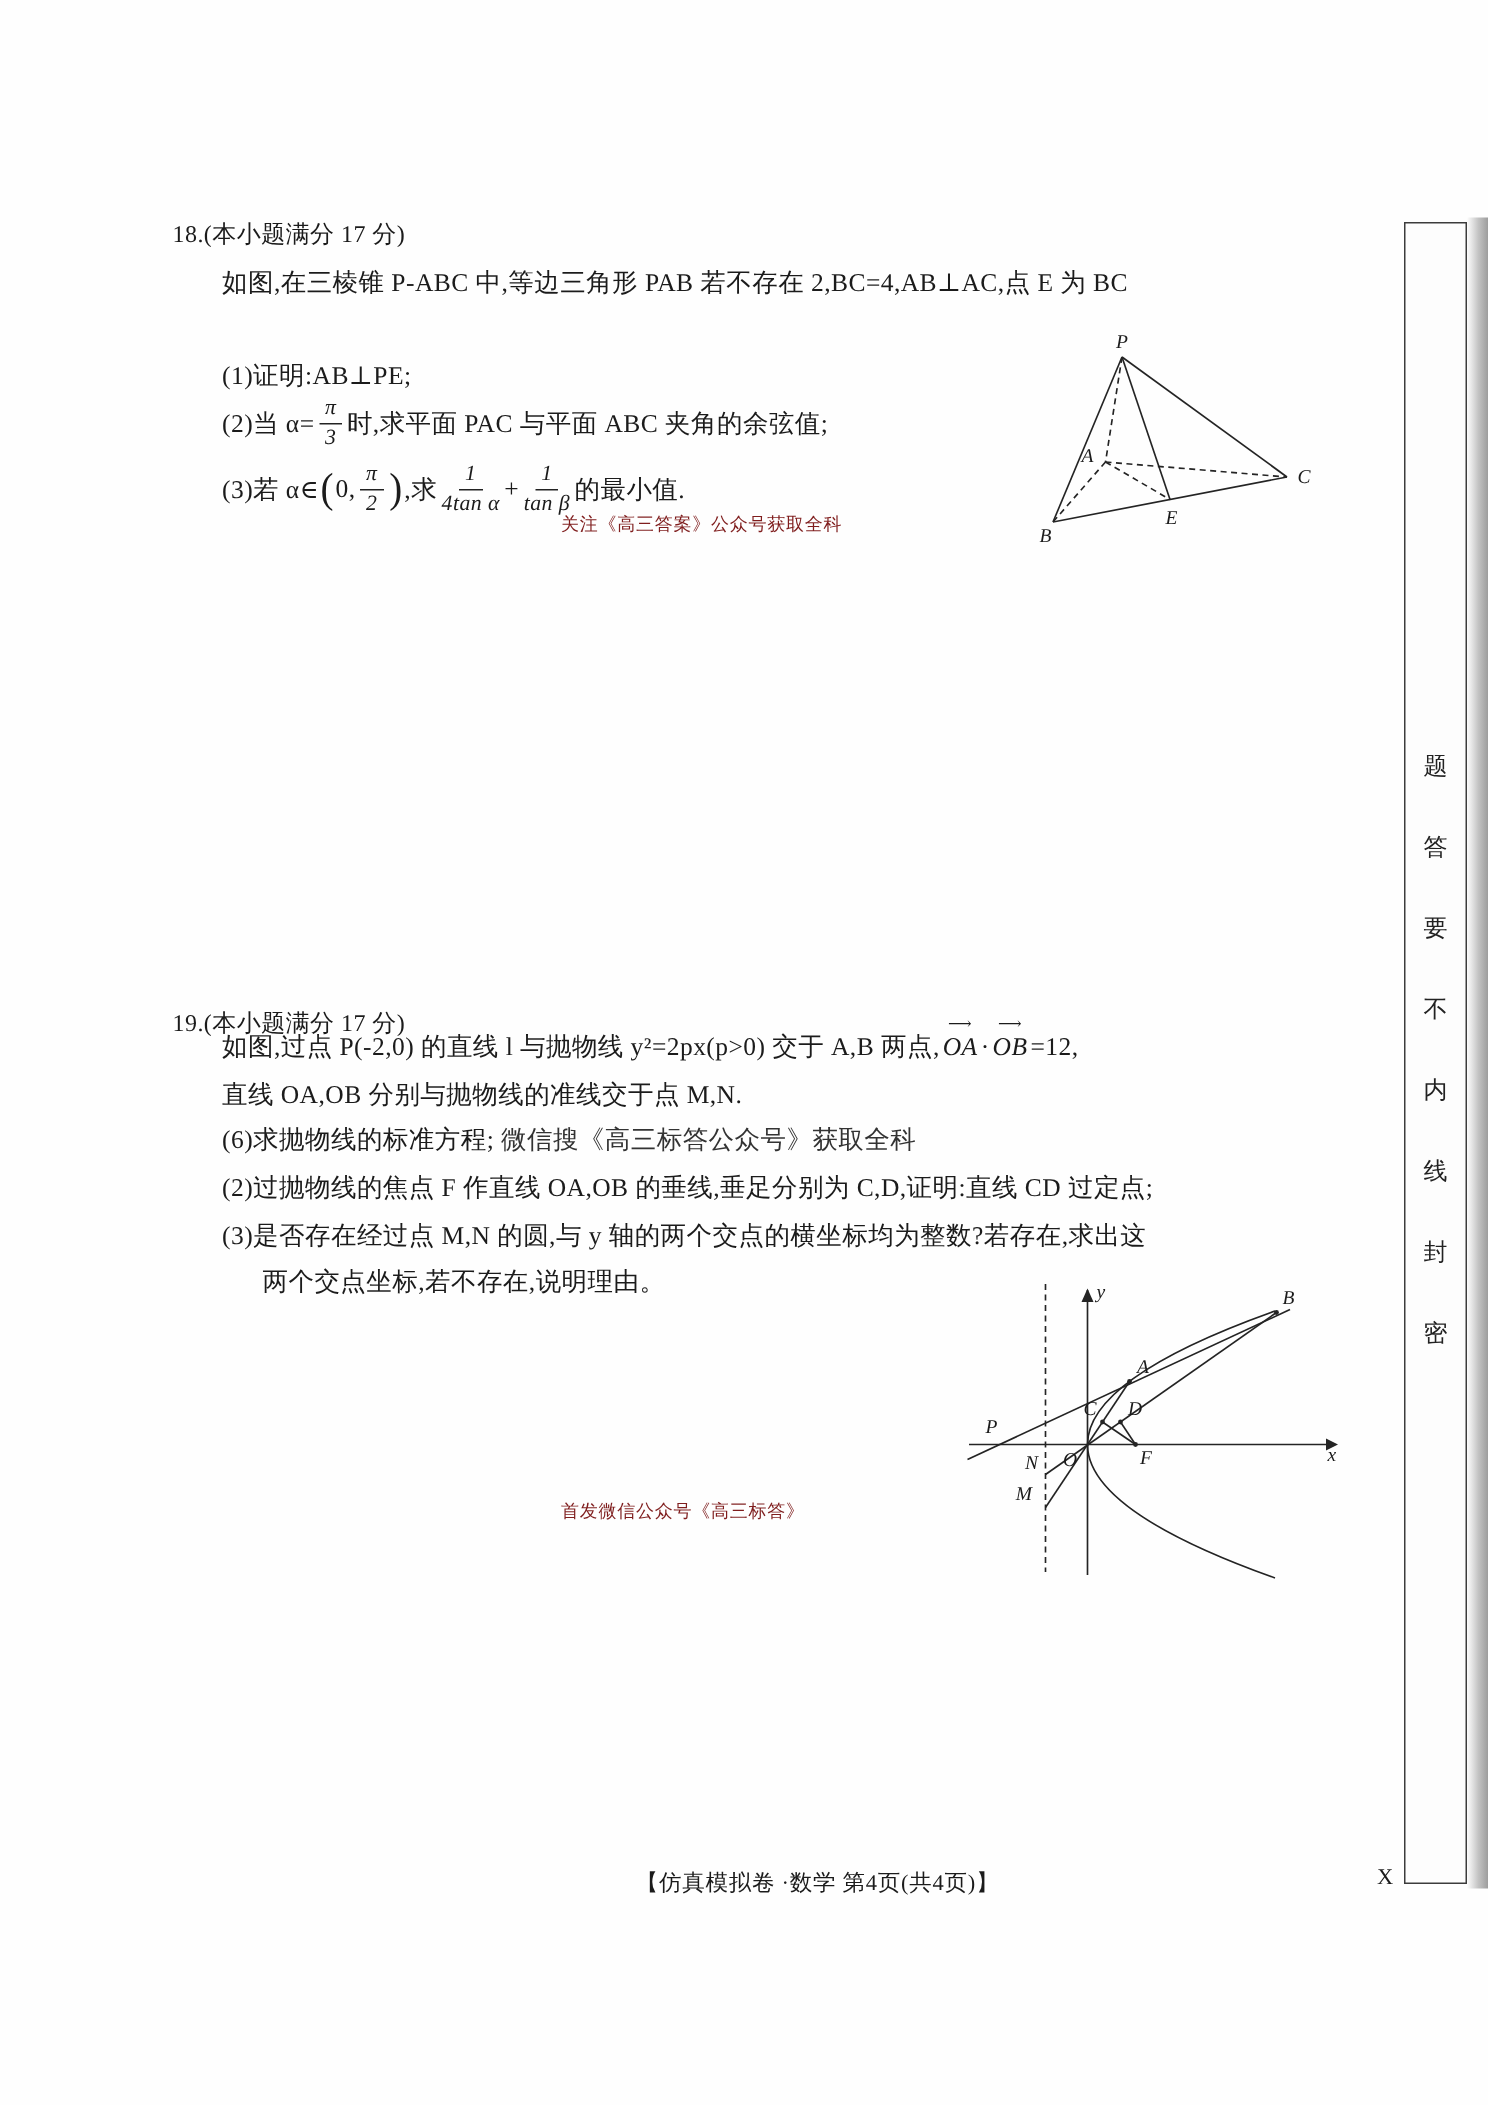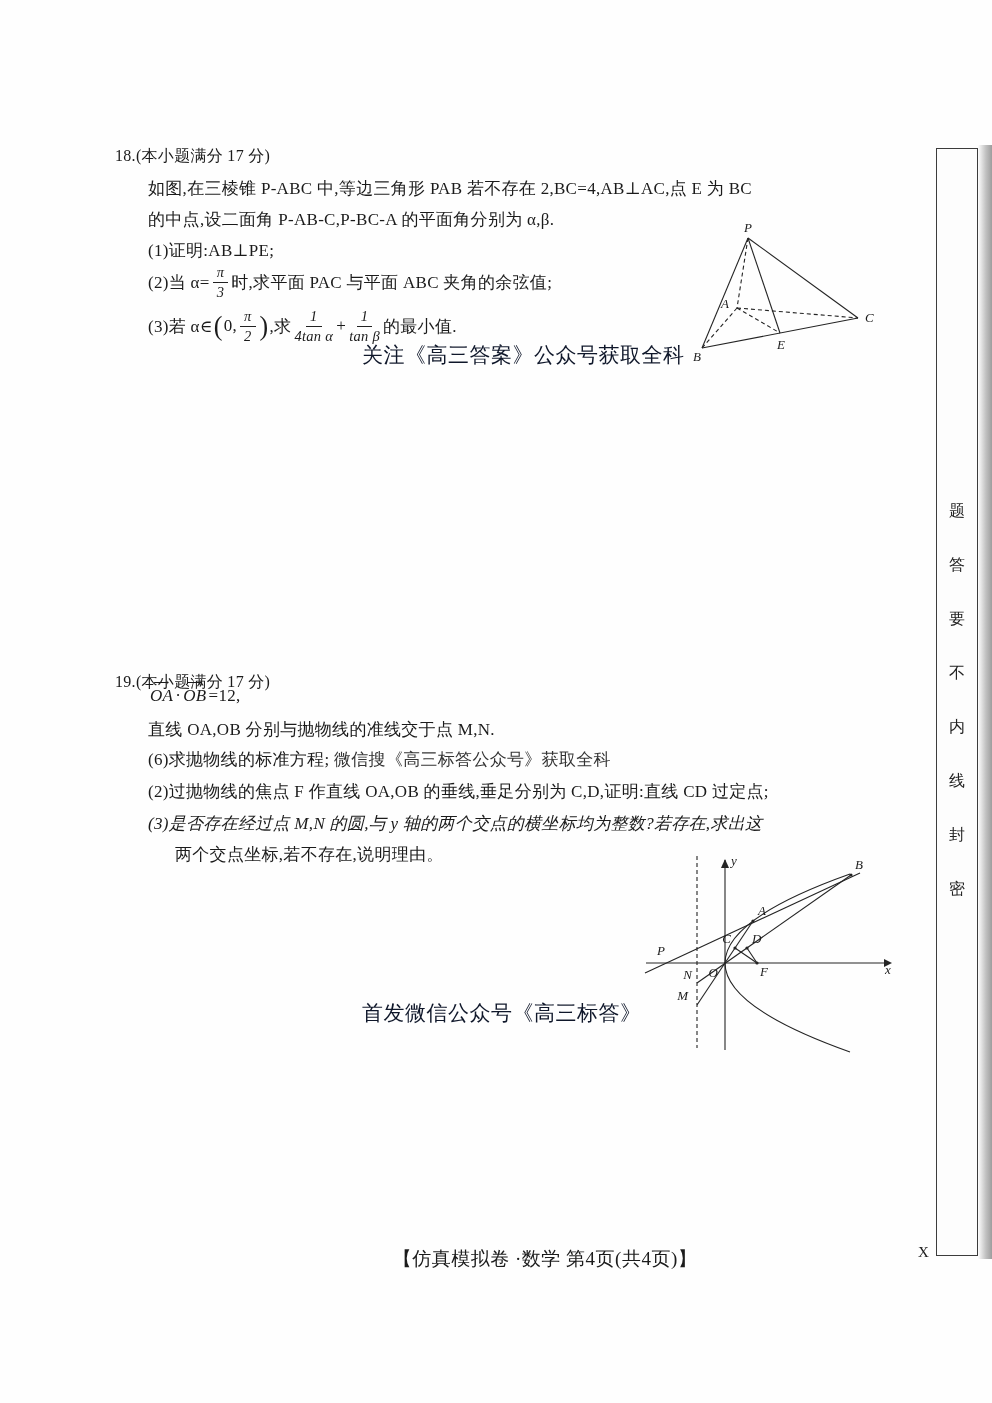--- a/index.html
+++ b/index.html
@@ -13,23 +13,23 @@
   .abs { position:absolute; }
   .line { font-size:17px; white-space:nowrap; letter-spacing:0.3px; }
   .fline { display:flex; align-items:center; font-size:17px; white-space:nowrap; letter-spacing:0.3px; }
   .hdr { font-size:16px; white-space:nowrap; letter-spacing:0.3px; }
   .frac { display:inline-flex; flex-direction:column; align-items:center; line-height:1.15; font-size:14.5px; margin:0 3px; font-style:italic; }
   .frac .fn { border-bottom:1.2px solid #222; padding:0 4px 1px; text-align:center; }
   .frac .fd { padding-top:1px; text-align:center; }
   .bigp { font-size:26px; font-weight:400; transform:scaleY(1.08); margin:0 1px; line-height:1; }
   .vec { position:relative; display:inline-block; font-style:italic; padding:0 1px; margin:0 1px; }
   .vec .arr { position:absolute; top:-0.85em; left:50%; transform:translateX(-50%); font-size:11px; font-style:normal; line-height:1; }
-  .wm { color:#0f172a; font-size:21px; white-space:nowrap; letter-spacing:0.5px; }
+  .wm { color:#7f1d1d; font-size:12px; white-space:nowrap; letter-spacing:0.5px;margin-left:12px; }
   .note { color:#333333;margin-top:25px; }
-  .footer { font-size:19px; text-align:center; letter-spacing:0.5px; }
+  .footer { font-size:15px; text-align:center; letter-spacing:0.5px; }
   .seal {
     border:1px solid #3c3c3c;
     background:#fdfdfd;
   }
   .seal-chars {
     position:absolute; top:352px; left:0; right:0;
     display:flex; flex-direction:column; align-items:center; gap:33px;
     font-size:16px; color:#222;
   }
   .scan-edge {
@@ -42,21 +42,20 @@
   svg text { font-family:"Liberation Serif","DejaVu Serif",serif; font-style:italic; font-size:13px; fill:#1b1b1b; stroke:none; }
 </style>
 </head>
 <body>
 
 <div class="page">
 
   <div class="abs hdr" style="left:115px; top:146px;">18.(本小题满分 17 分)</div>
 
   <p class="abs line" style="left:148px; top:177px;">如图,在三棱锥 P-ABC 中,等边三角形 PAB 若不存在 2,BC=4,AB⊥AC,点 E 为 BC</p>
-  <p class="abs line" style="left:148px; top:208px;">的中点,设二面角 P-AB-C,P-BC-A 的平面角分别为 α,β.</p>
   <p class="abs line" style="left:148px; top:239px;text-align:center;">(1)证明:AB⊥PE;</p>
 
   <p class="abs fline" style="left:148px; top:262px; height:40px;">
     <span>(2)当 α=</span>
     <span class="frac">
       <span class="fn">π</span>
       <span class="fd">3</span>
     </span>
     <span>时,求平面 PAC 与平面 ABC 夹角的余弦值;</span>
   </p>
@@ -101,41 +100,42 @@
     <text x="60" y="10" text-anchor="middle">P</text>
     <text x="41" y="86" text-anchor="end">A</text>
     <text x="9" y="139" text-anchor="middle">B</text>
     <text x="177" y="100">C</text>
     <text x="93" y="127" text-anchor="middle">E</text>
   </svg>
 
   <div class="abs hdr" style="left:115px; top:672px;">19.(本小题满分 17 分)</div>
 
   <p class="abs fline" style="left:148px; top:686px;">
+    <span>如图,过点 P(-2,0) 的直线 l 与抛物线 y²=2px(p&gt;0) 交于 A,B 两点,</span>
     <span class="vec">
       <span class="arr">⟶</span>
       <span>OA</span>
     </span>
     <span>·</span>
     <span class="vec">
       <span class="arr">⟶</span>
       <span>OB</span>
     </span>
     <span>=12,</span>
   </p>
 
   <p class="abs line" style="left:148px; top:718px;">直线 OA,OB 分别与抛物线的准线交于点 M,N.</p>
 
   <p class="abs line" style="left:148px; top:748px;">
     <span>(6)求抛物线的标准方程;</span>
     <span class="note">微信搜《高三标答公众号》获取全科</span>
   </p>
 
   <p class="abs line" style="left:148px; top:780px;">(2)过抛物线的焦点 F 作直线 OA,OB 的垂线,垂足分别为 C,D,证明:直线 CD 过定点;</p>
-  <p class="abs line" style="left:148px; top:812px;font-style:italic;">(3)是否存在经过点 M,N 的圆,与 y 轴的两个交点的横坐标均为整数?若存在,求出这</p>
+  <p class="abs line" style="left:148px; top:812px;">(3)是否存在经过点 M,N 的圆,与 y 轴的两个交点的横坐标均为整数?若存在,求出这</p>
   <p class="abs line" style="left:175px; top:843px;">两个交点坐标,若不存在,说明理由。</p>
 
   <div class="abs wm" style="left:362px; top:999px;">首发微信公众号《高三标答》</div>
 
   <svg class="abs" style="left:638px; top:848px;" width="258" height="205" viewBox="0 0 258 205">
     <g>
       <line class="dash" x1="59" y1="8" x2="59" y2="200"></line>
     </g>
     <g>
       <line x1="8" y1="115" x2="246" y2="115"></line>

